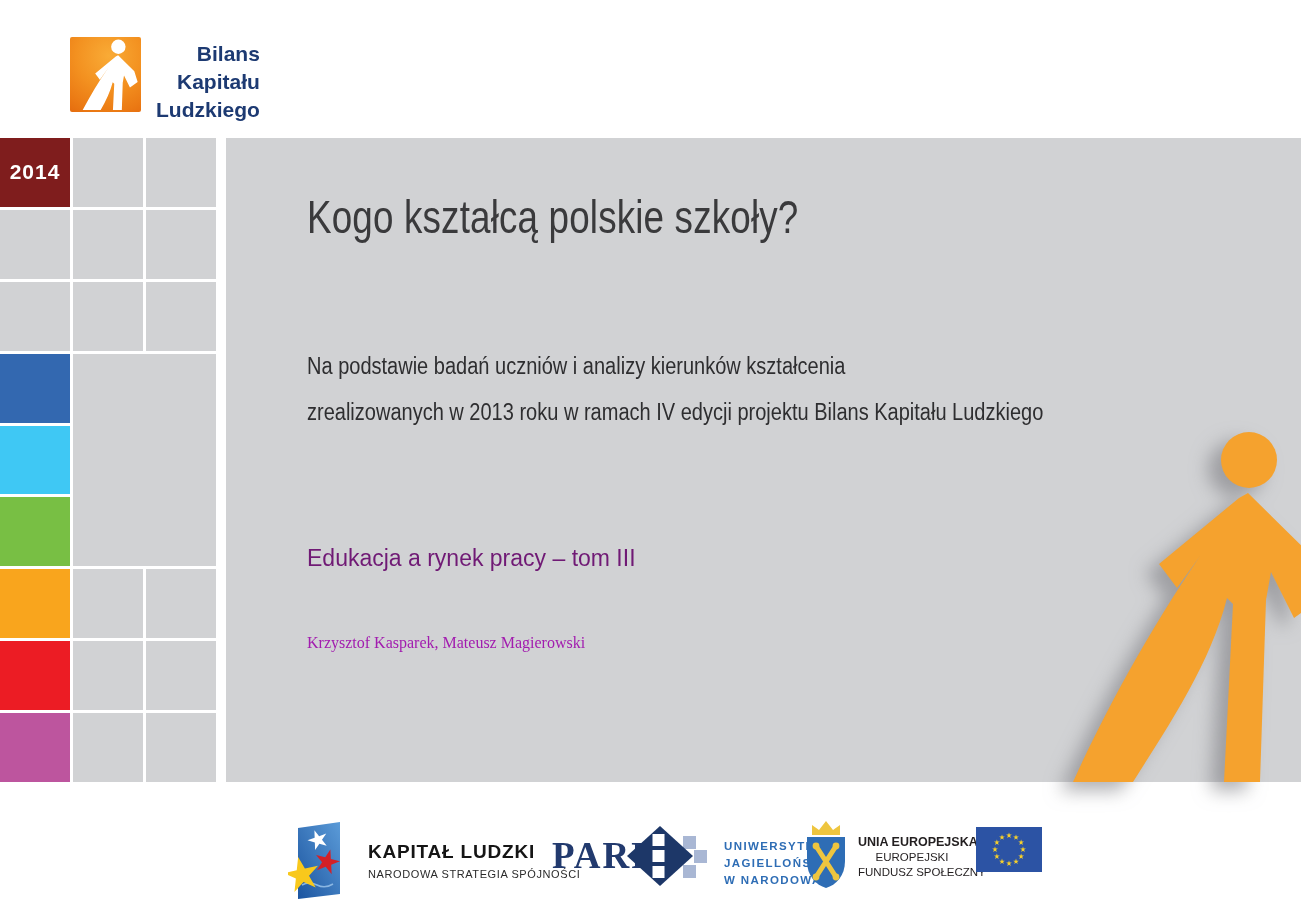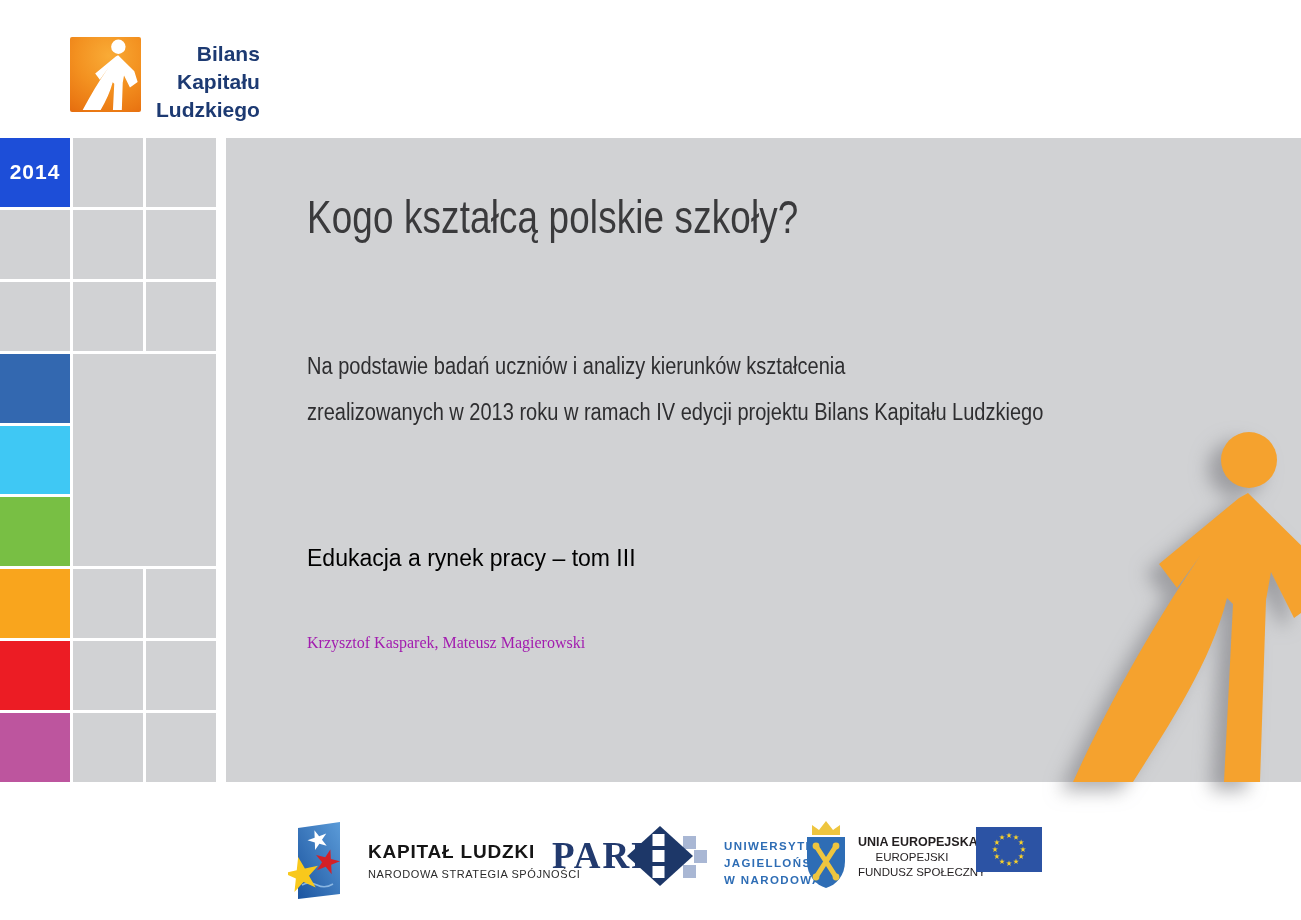--- a/index.html
+++ b/index.html
@@ -26,21 +26,21 @@
 
   
   .mosaic{
     left:0;top:138px;width:216px;height:644px;
     display:grid;
     grid-template-columns:repeat(3,70px);
     grid-template-rows:repeat(9,68.9px);
     gap:3px;
   }
   .cell{background:#d1d2d4;}
-  .cell.year{background:#1d4ed8;display:flex;align-items:center;justify-content:center;
+  .cell.year{background:#7f1d1d;display:flex;align-items:center;justify-content:center;
     color:#ffffff;font-weight:bold;font-size:21px;letter-spacing:1px;}
   .cell.darkblue{background:#3368b0;}
   .cell.cyan{background:#3fc8f4;}
   .cell.green{background:#78bf44;}
   .cell.orange{background:#f9a51d;}
   .cell.red{background:#ec1c24;}
   .cell.magenta{background:#bd559e;}
   .cell.merged{grid-column:2/4;grid-row:4/7;}
 
   
@@ -56,21 +56,21 @@
     white-space:nowrap;letter-spacing:0.2px;
   }
   .slide-sub{
     left:81px;top:205px;
     font-size:23px;color:#2e2e30;line-height:46px;
     transform:scaleX(0.87);transform-origin:left top;
     white-space:nowrap;
   }
   .slide-series{
     left:81px;top:407px;
-    font-size:23px;color:#000000;white-space:nowrap;
+    font-size:23px;color:#701a75;white-space:nowrap;
   }
   .slide-authors{
     left:81px;top:496px;
     font-size:16px;color:#a21caf;white-space:nowrap;font-family:Liberation Serif, serif;
   }
 
   
   .big-figure{
     left:1061px;top:422px;width:240px;height:360px;
     filter:drop-shadow(-13px 9px 9px rgba(115,115,120,0.55));

